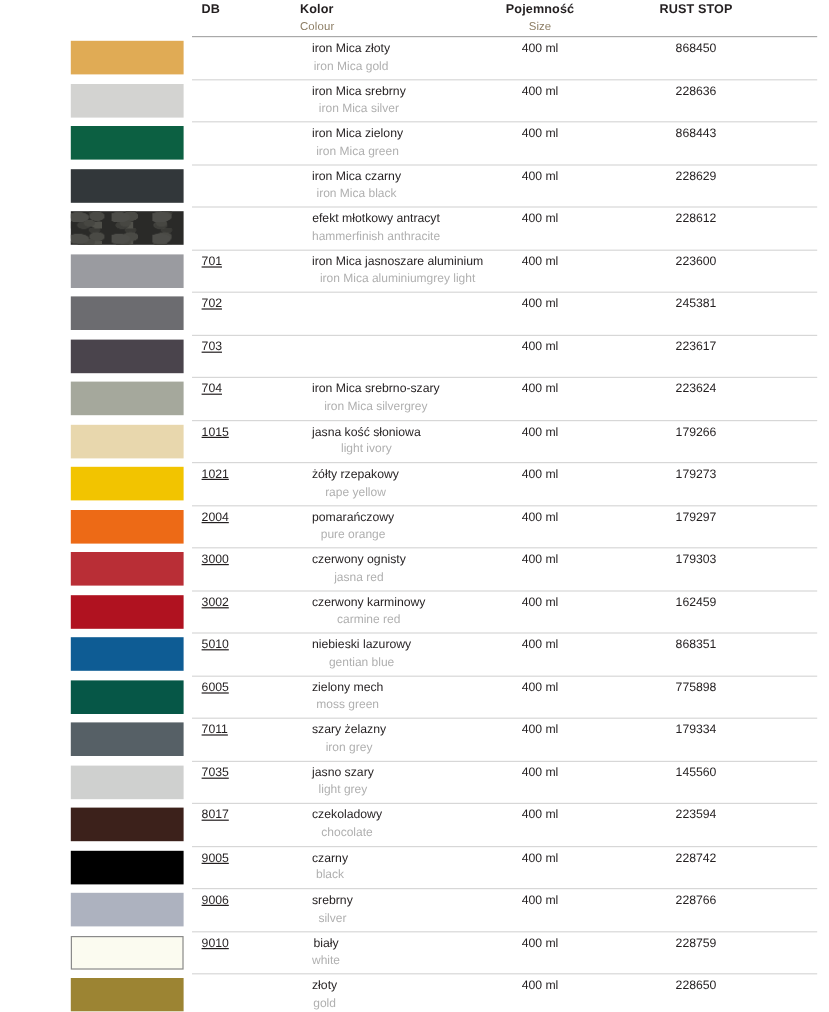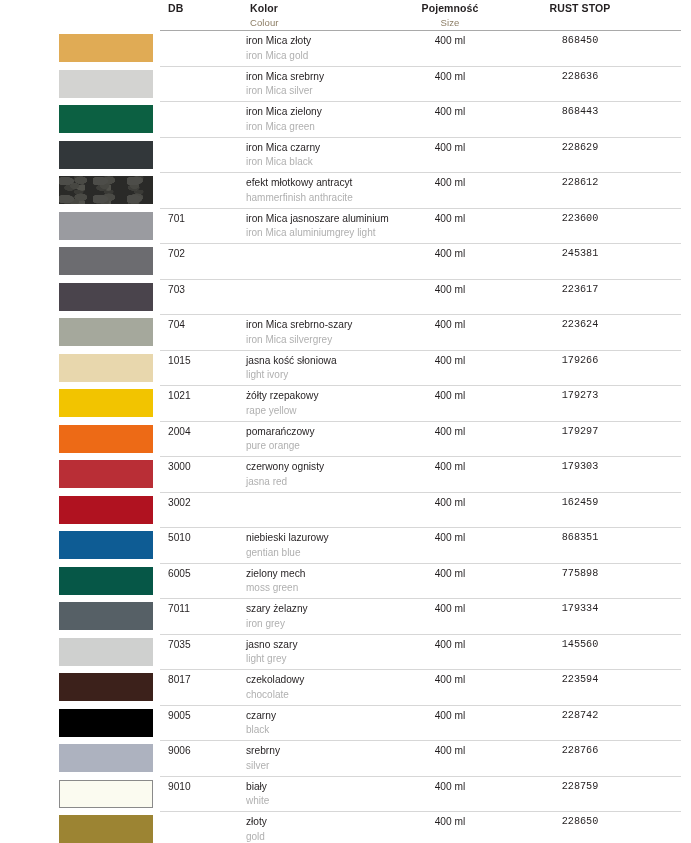--- a/index.html
+++ b/index.html
@@ -87,24 +87,24 @@
     font-size: 10.2px;
     line-height: 12.4px;
     color: #231f20;
   }
   .cell .sub {
     display: block;
     color: #b0b0b0;
     font-size: 10px;
     margin-top: 2.5px;
   }
-  .c-db    { left: 168px; }
-  .c-color { left: 246px; }
+  .c-db    { left: 168px; text-decoration: underline; }
+  .c-color { left: 260px; text-align: center; }
   .c-size  { left: 395px; width: 110px; text-align: center; }
-  .c-rust  { left: 510px; width: 140px; text-align: center; font-family: Liberation Mono, monospace; }
+  .c-rust  { left: 510px; width: 140px; text-align: center; }
 </style>
 </head>
 <body>
 
 <div class="sheet">
 
   <div class="thead">
     <div class="th th-db">
       <span>DB</span>
     </div>
@@ -209,20 +209,21 @@
       <div class="row">
         <div class="swatch" style="background: rgb(185, 46, 54);"></div>
         <div class="cell c-db">3000</div>
         <div class="cell c-color"><span>czerwony ognisty</span><span class="sub">jasna red</span></div>
         <div class="cell c-size">400 ml</div>
         <div class="cell c-rust">179303</div>
       </div>
       <div class="row">
         <div class="swatch" style="background: rgb(176, 18, 32);"></div>
         <div class="cell c-db">3002</div>
+        <div class="cell c-color"><span>czerwony karminowy</span><span class="sub">carmine red</span></div>
         <div class="cell c-size">400 ml</div>
         <div class="cell c-rust">162459</div>
       </div>
       <div class="row">
         <div class="swatch" style="background: rgb(14, 92, 148);"></div>
         <div class="cell c-db">5010</div>
         <div class="cell c-color"><span>niebieski lazurowy</span><span class="sub">gentian blue</span></div>
         <div class="cell c-size">400 ml</div>
         <div class="cell c-rust">868351</div>
       </div>

